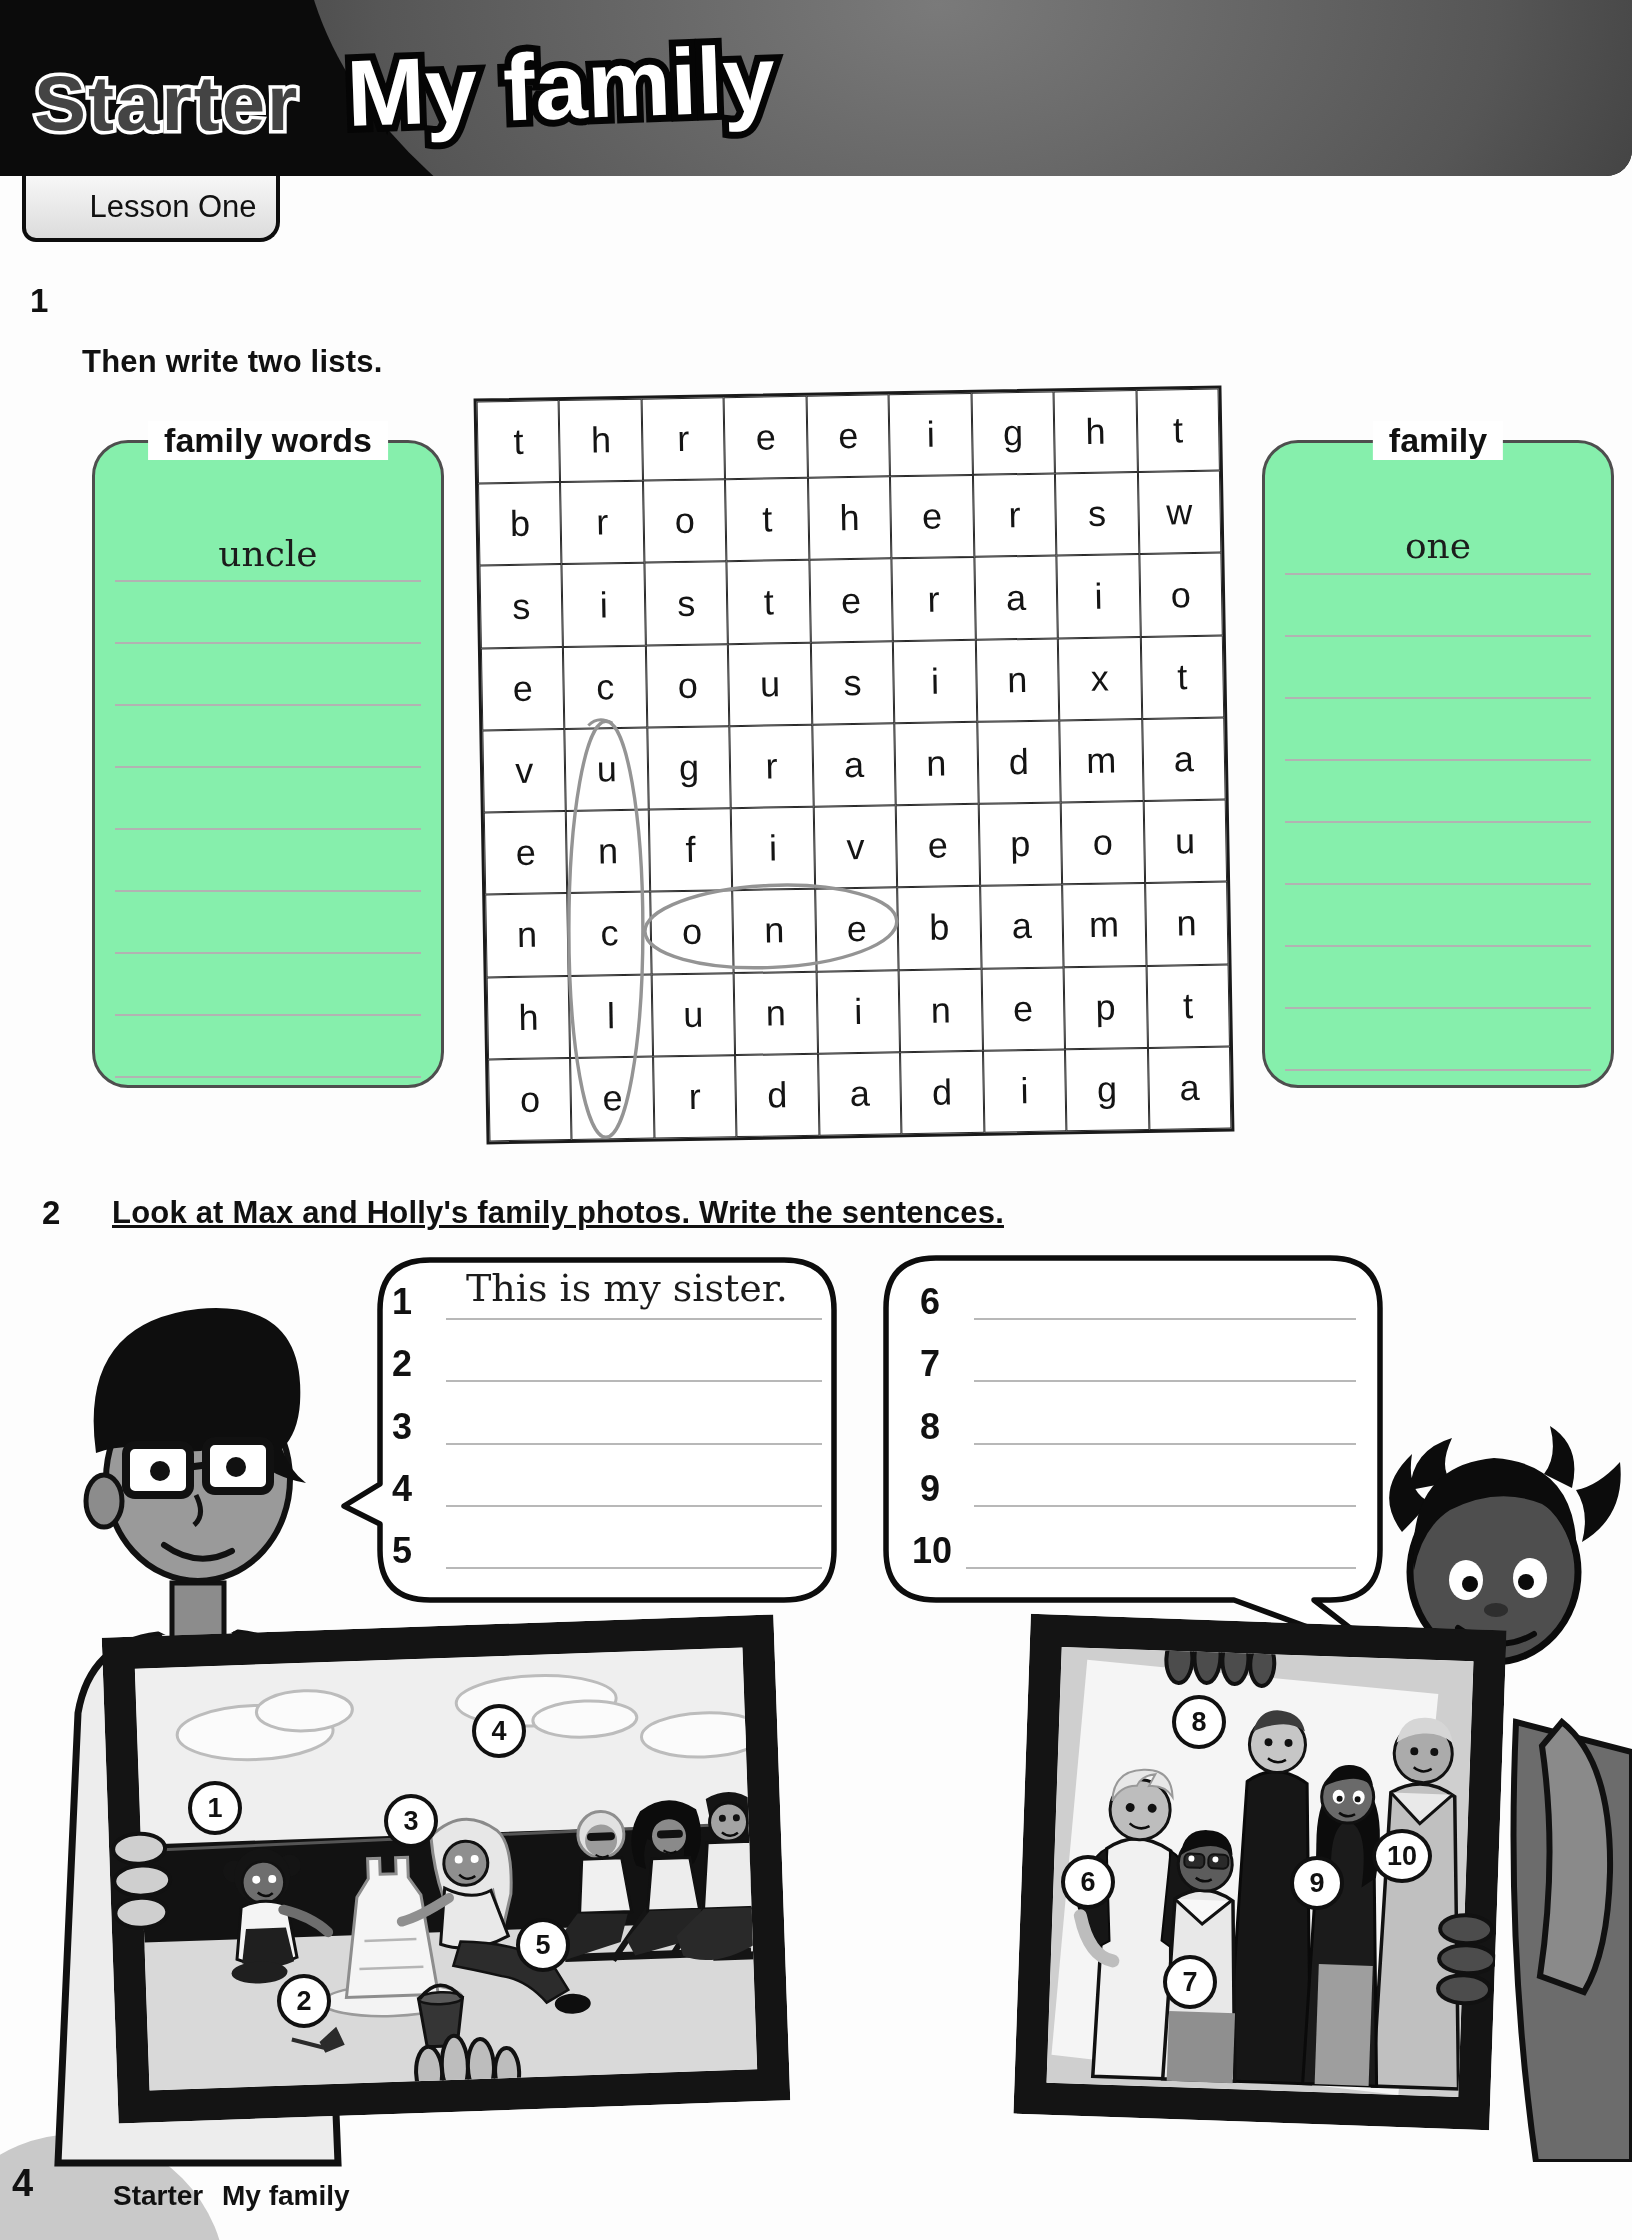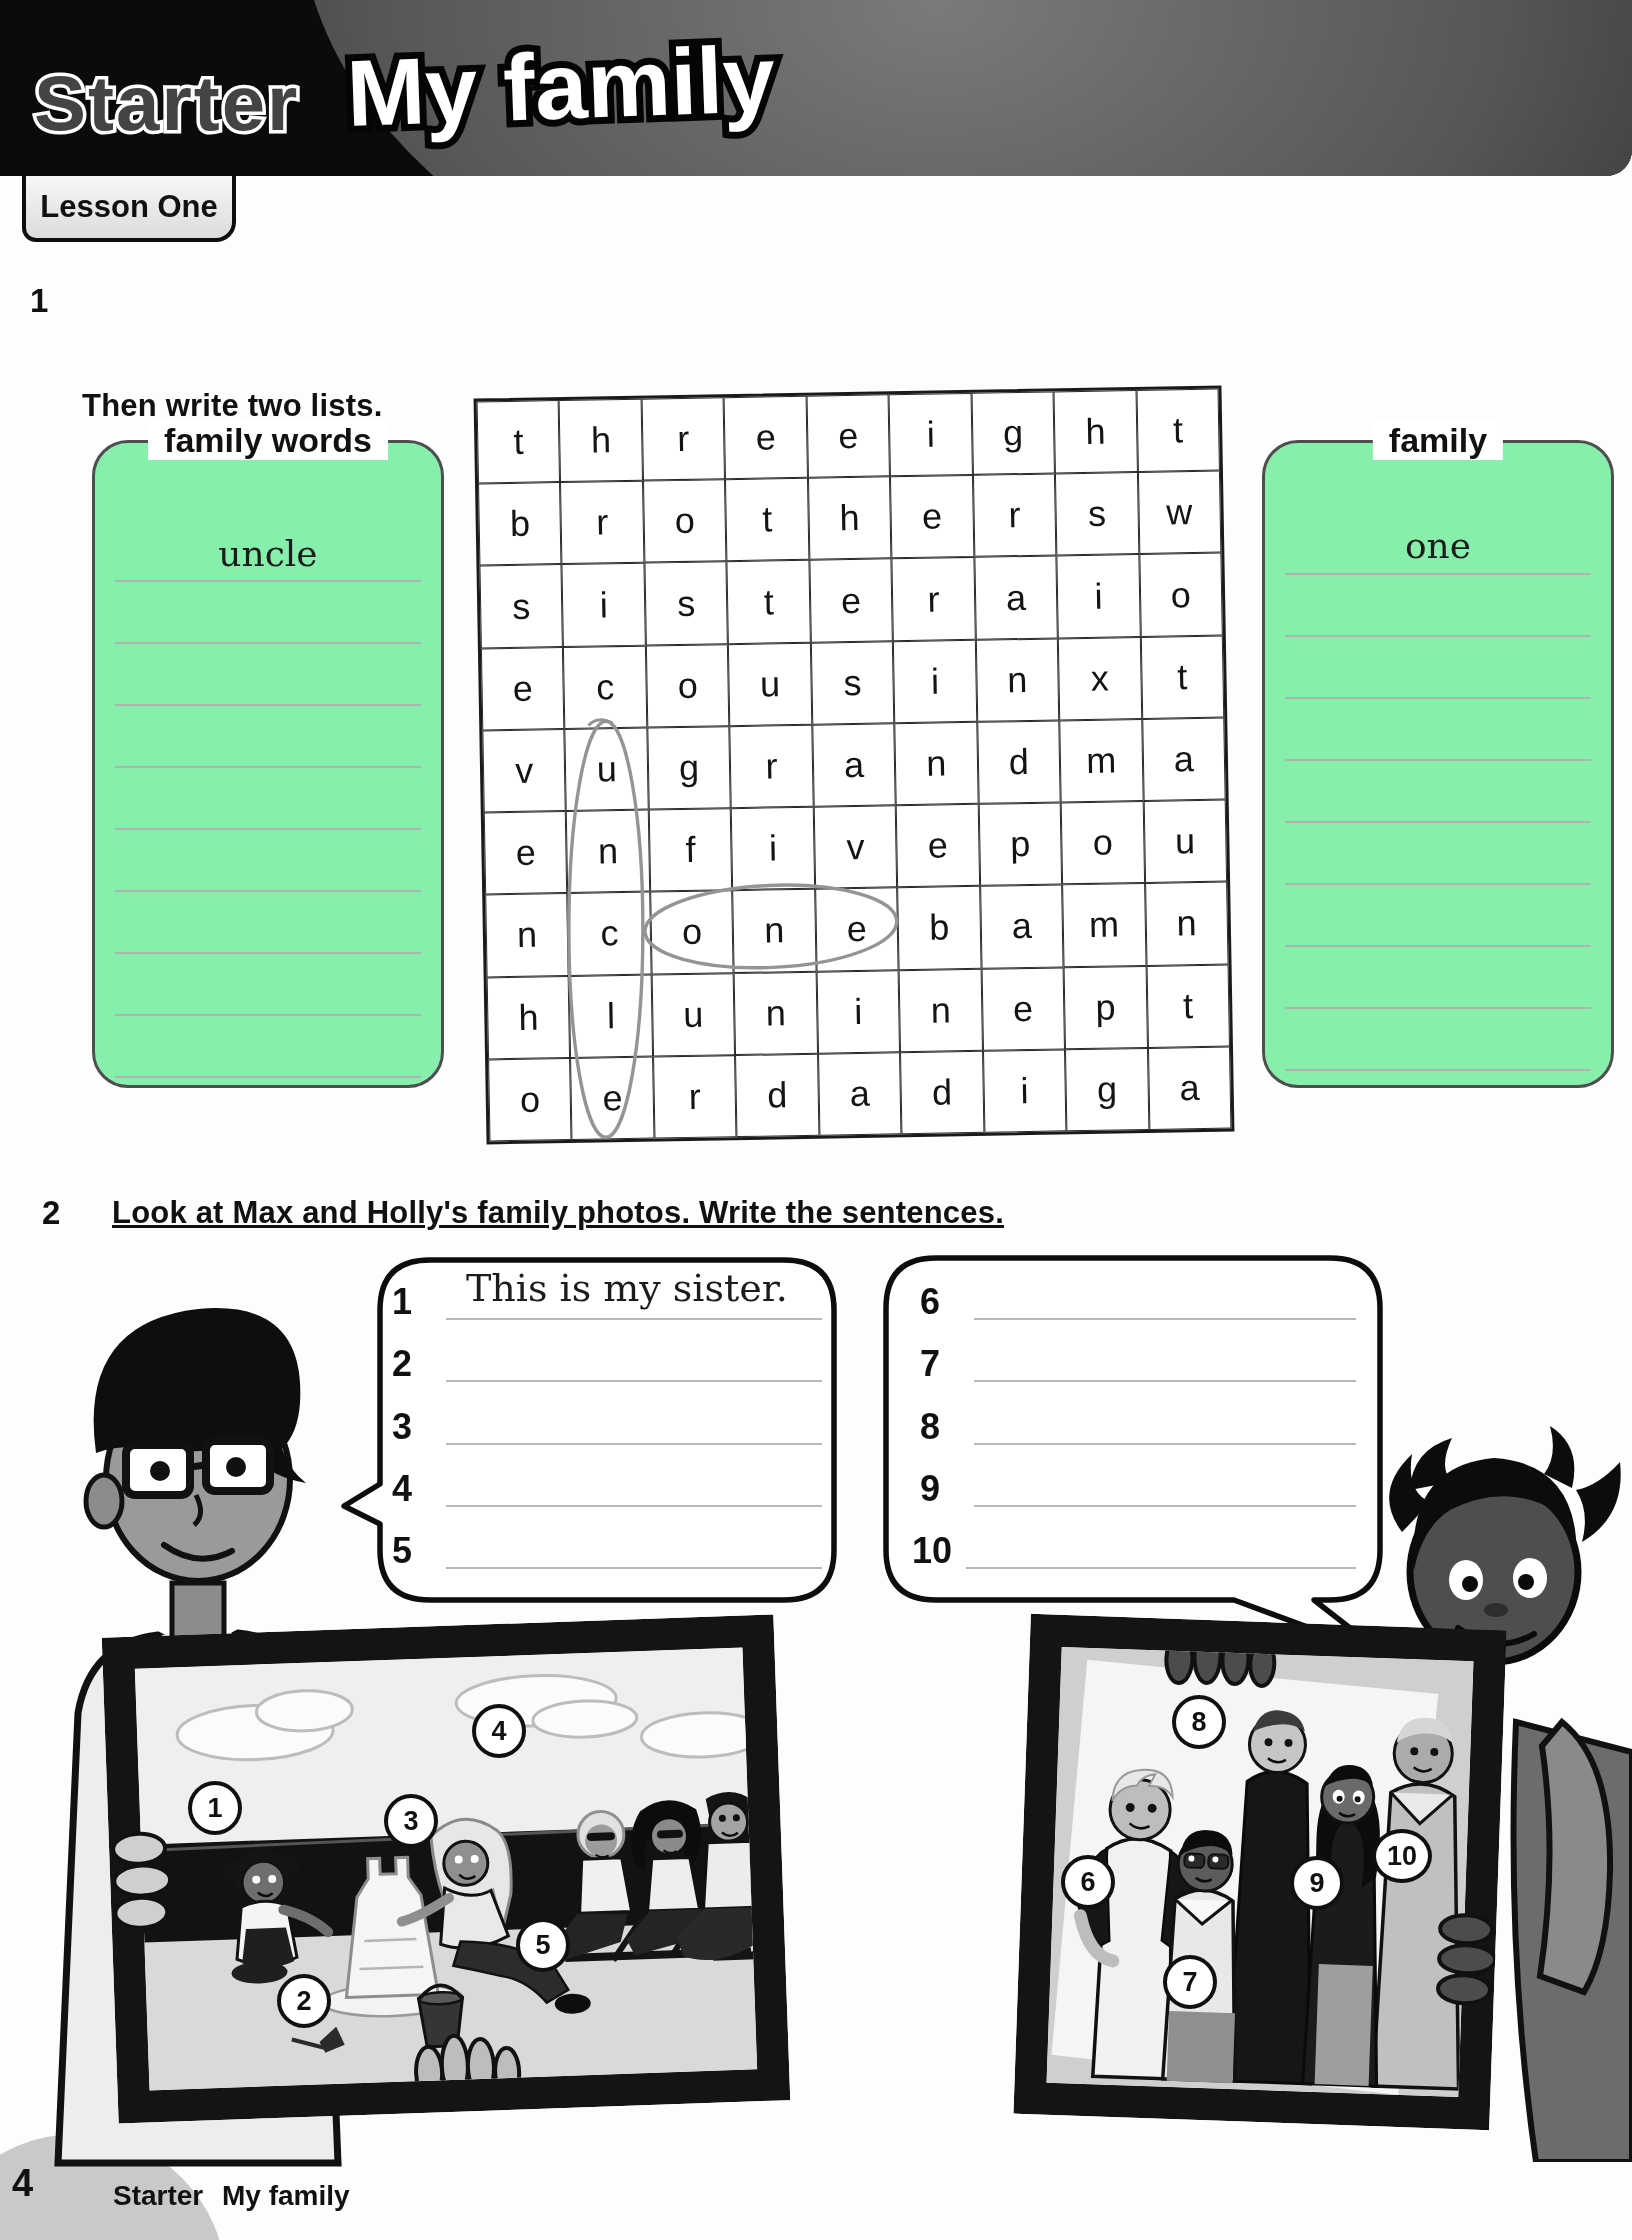--- a/index.html
+++ b/index.html
@@ -5,21 +5,21 @@
   html,body{margin:0;padding:0;background:#777;}
   .page{position:relative;width:1632px;height:2240px;background:#fdfdfd;overflow:hidden;
         font-family:"Liberation Sans",sans-serif;color:#111;}
   
   .header{position:absolute;left:0;top:0;width:1632px;height:176px;background:#0b0b0b;overflow:hidden;border-radius:0 0 26px 0;}
   .header .swoosh{position:absolute;left:300px;top:-560px;width:1520px;height:940px;border-radius:50%;
         background:radial-gradient(ellipse at 42% 60%, #7a7a7a 0%, #565656 45%, #2e2e2e 78%, #181818 100%);}
   .header-title-svg{position:absolute;}
   .lesson-tab{position:absolute;left:22px;top:176px;width:206px;height:62px;background:linear-gradient(#f7f7f7,#dcdcdc);
         border:4px solid #0d0d0d;border-top:none;border-radius:0 0 20px 14px;display:flex;align-items:center;justify-content:center;
-        font-weight:bold;font-size:31px;}
+        font-weight:normal;font-size:31px;padding-left:44px;}
   
   .ex-num{position:absolute;font-weight:bold;font-size:33px;}
   .ex-text{position:absolute;font-weight:bold;font-size:31px;letter-spacing:.2px;}
   
   .list-box{position:absolute;width:346px;height:642px;border:3px solid #4e4e4e;border-radius:36px;background:#86efac;}
   .list-box .box-title{position:absolute;top:-22px;left:50%;transform:translateX(-50%);background:#fff;padding:0 16px;
         font-weight:bold;font-size:34px;white-space:nowrap;}
   .rule{position:absolute;left:20px;right:20px;border-bottom:2.4px solid #b2b2b2;}
   .hand{font-family:"DejaVu Serif",serif;color:#1c1c1c;}
   .entry{position:absolute;left:0;right:0;text-align:center;font-size:36px;}
@@ -56,21 +56,21 @@
     <text x="12" y="88" font-family="Liberation Sans, sans-serif" font-weight="bold" font-size="78" fill="#444444" stroke="#ffffff" stroke-width="7" paint-order="stroke" letter-spacing="2">Starter</text>
   </svg>
   <svg class="header-title-svg" style="left:330px;top:8px;" width="680" height="160">
     <text x="18" y="118" transform="rotate(-2 18 118)" font-family="Liberation Sans, sans-serif" font-weight="bold" font-size="94" fill="#ffffff" stroke="#050505" stroke-width="14" paint-order="stroke">My family</text>
   </svg>
   <div class="lesson-tab">
     <span>Lesson One</span>
   </div>
 
   <div class="ex-num" style="left:30px;top:282px;">1</div>
-  <div class="ex-text" style="left:82px;top:344px;margin-top:44px;">Then write two lists.</div>
+  <div class="ex-text" style="left:82px;top:344px;">Then write two lists.</div>
 
   <div class="list-box" style="left:92px;top:440px;">
     <div class="box-title">family words</div>
     <span class="entry hand" style="top:90px;">uncle</span>
     <div></div>
   <div class="rule" style="top: 137px;"></div>
       <div class="rule" style="top: 199px;"></div>
       <div class="rule" style="top: 261px;"></div>
       <div class="rule" style="top: 323px;"></div>
       <div class="rule" style="top: 385px;"></div>

